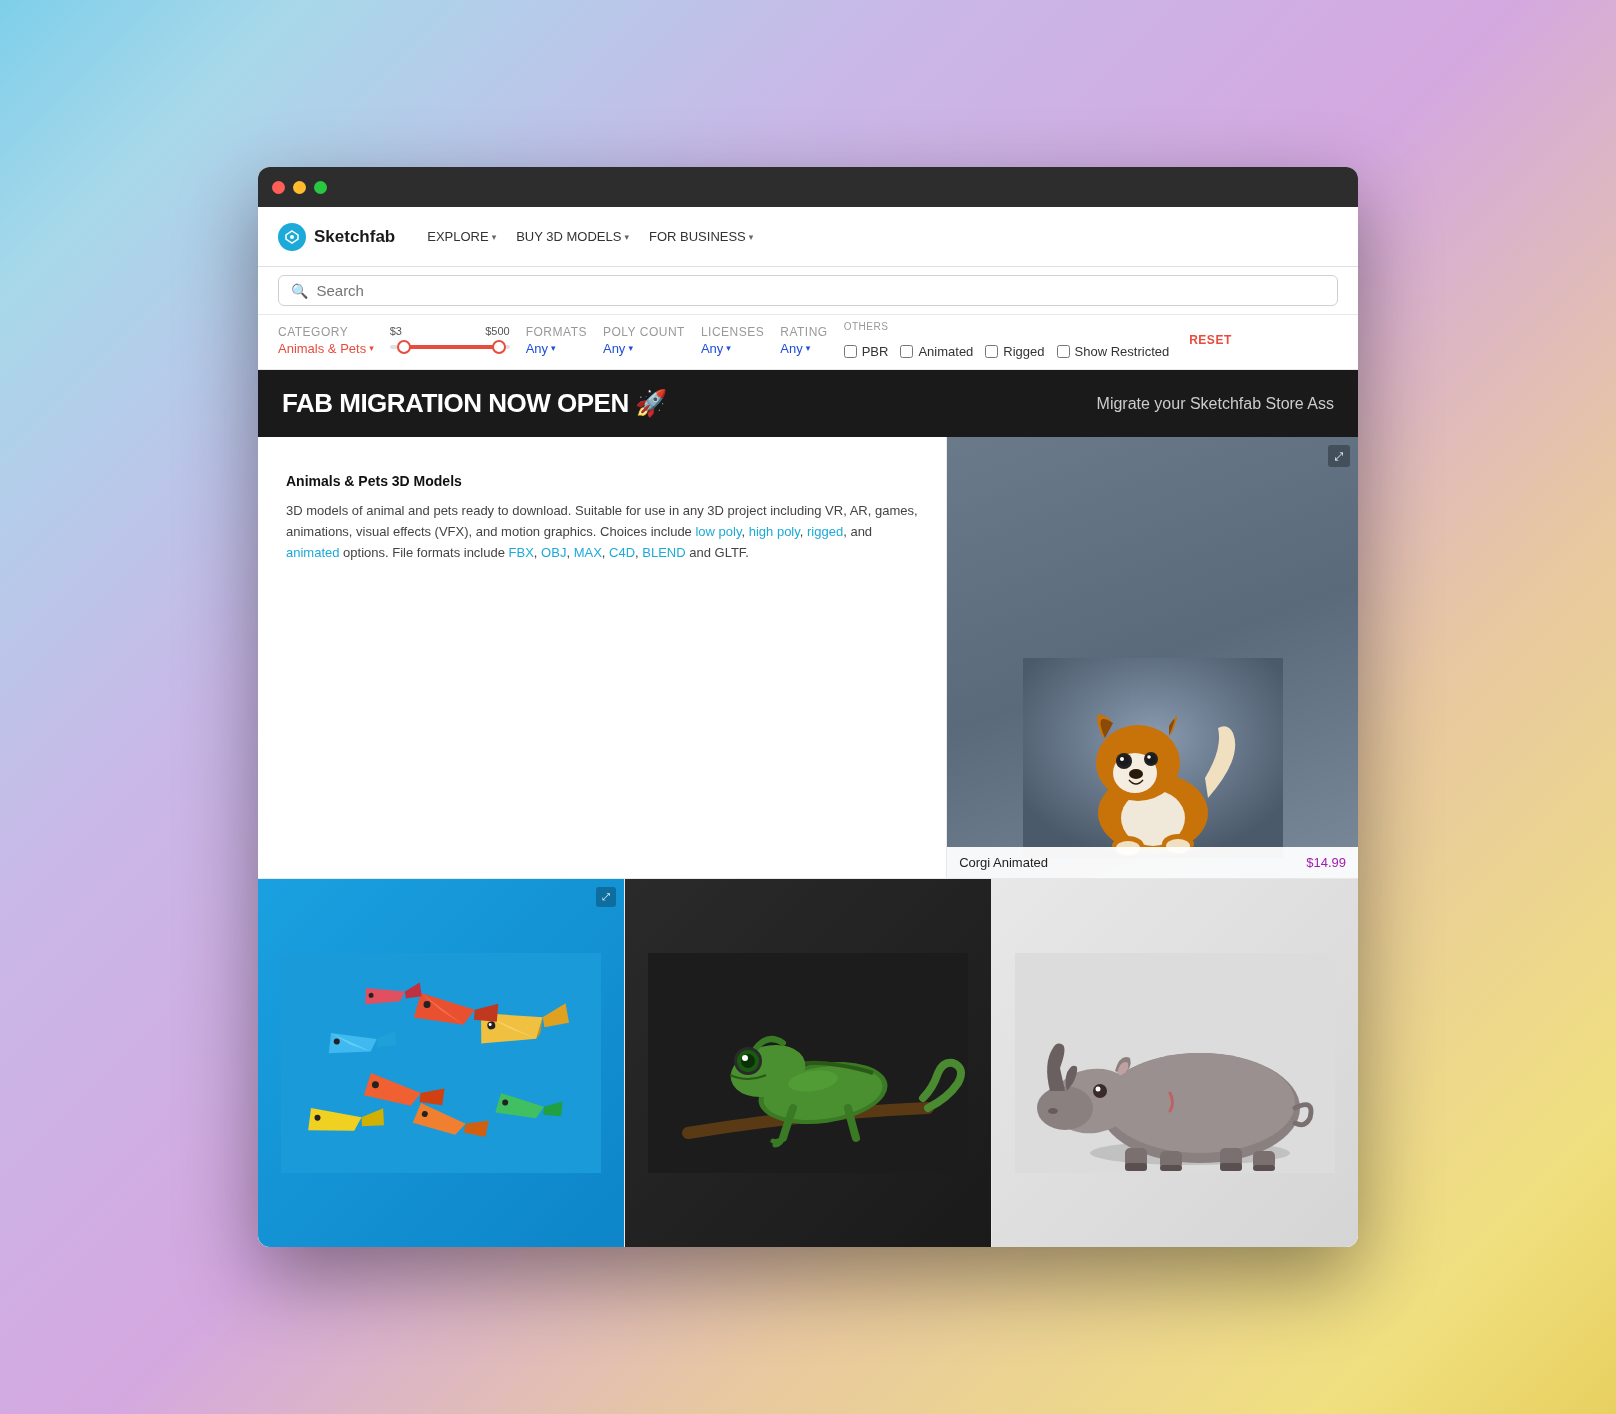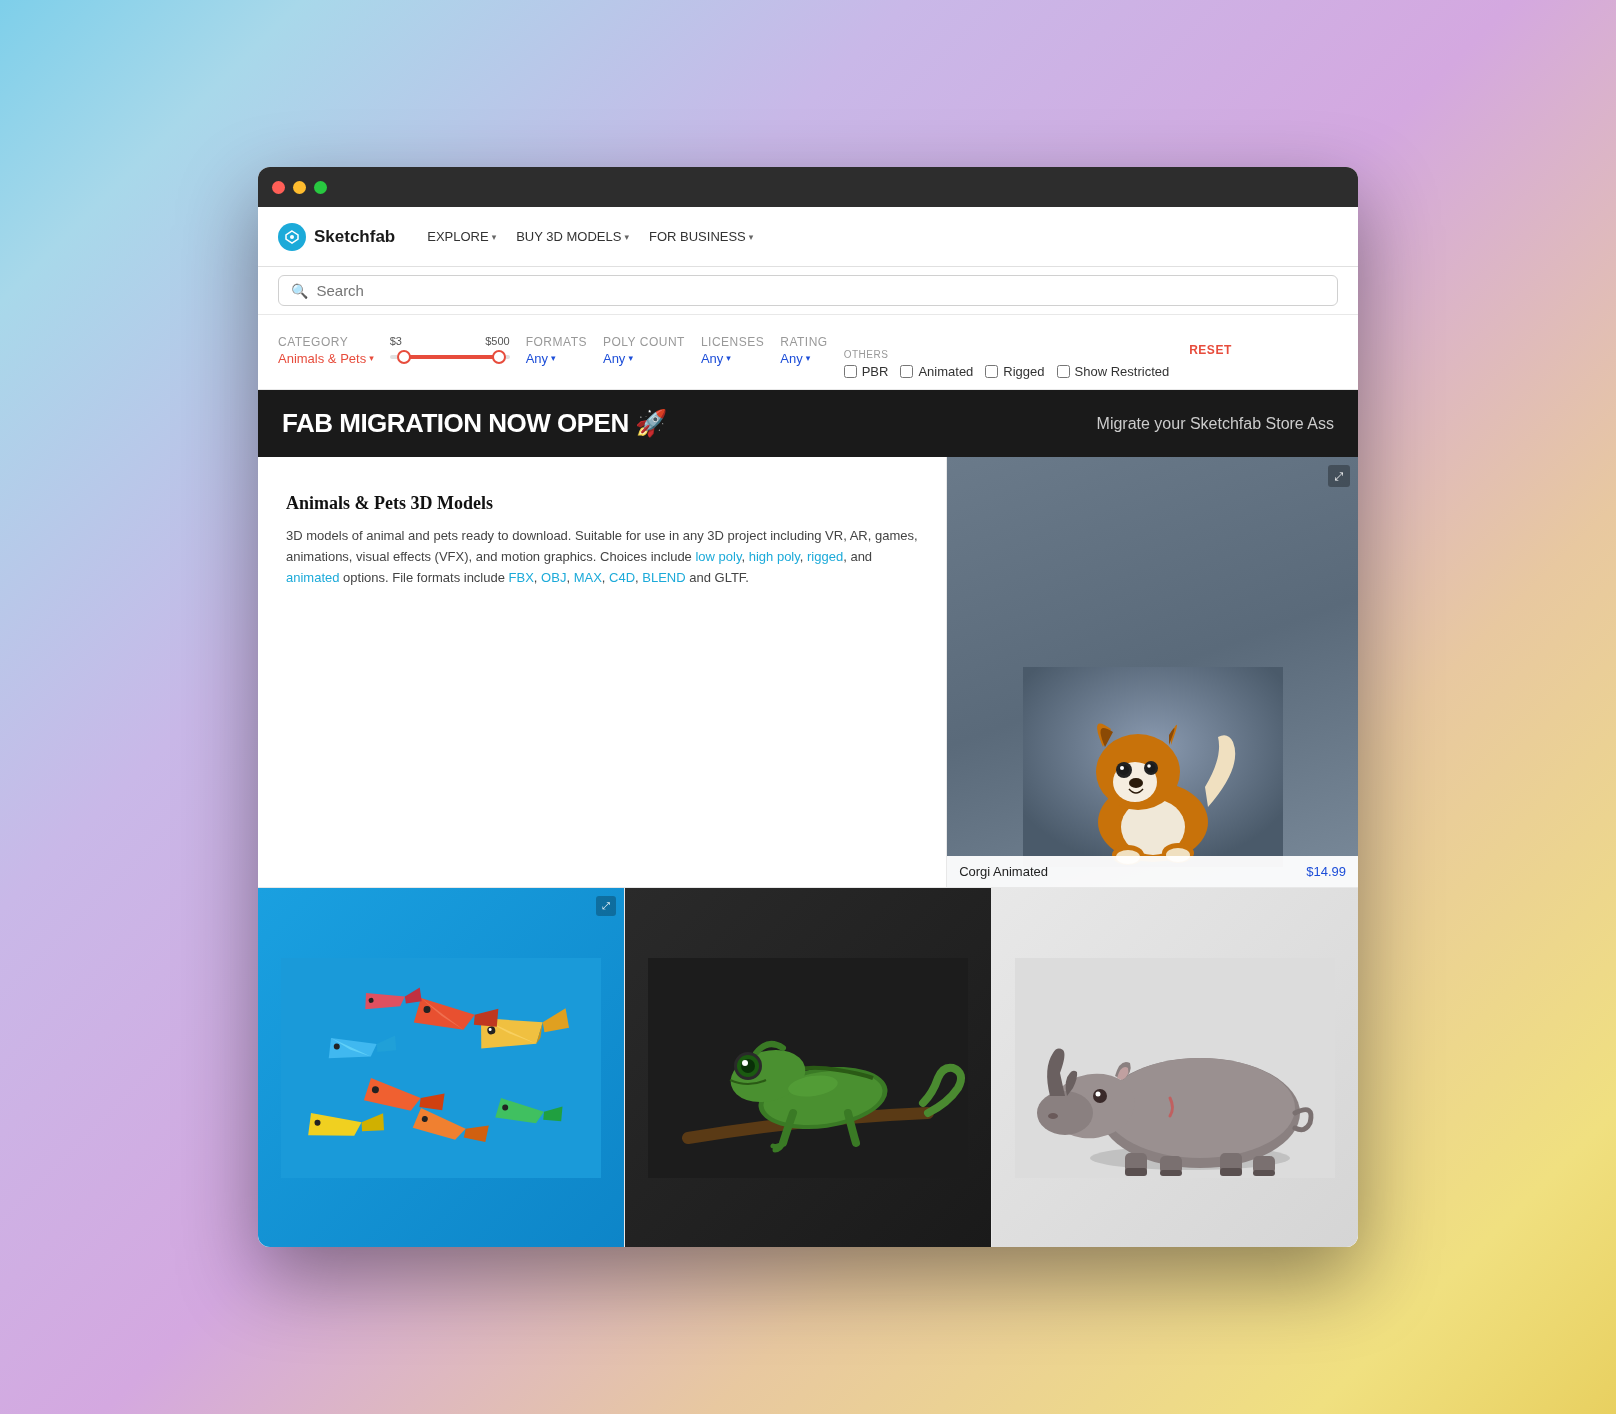--- a/index.html
+++ b/index.html
@@ -196,22 +196,21 @@
       font-size: 10px;
       color: #999;
       text-transform: uppercase;
       letter-spacing: 0.5px;
       display: block;
       margin-bottom: 2px;
     }
     .others-wrap {
       display: flex;
       flex-direction: column;
-      gap: 2px;
-      margin-top: 28px;
+      gap: 10px;
     }
     .reset-btn {
       font-size: 12px;
       color: #e74c3c;
       cursor: pointer;
       font-weight: 600;
       letter-spacing: 0.5px;
       text-transform: uppercase;
       background: none;
       border: none;
@@ -246,25 +245,24 @@
       display: flex;
       gap: 0;
       border-bottom: 1px solid #e8e8e8;
     }
     .info-card {
       flex: 2;
       padding: 36px 28px;
       border-right: 1px solid #e8e8e8;
     }
     .info-card h2 {
-      font-size: 18px;
+      font-size: 14px;
       font-weight: 700;
       color: #111;
       margin-bottom: 12px;
-      font-family: Liberation Serif, serif;
     }
     .info-card p {
       font-size: 13px;
       color: #444;
       line-height: 1.6;
     }
     .info-card a {
       color: #1caad9;
       text-decoration: none;
     }
@@ -285,21 +283,21 @@
       justify-content: space-between;
       align-items: center;
     }
     .product-name {
       font-size: 13px;
       color: #222;
       font-weight: 500;
     }
     .product-price {
       font-size: 13px;
-      color: #1d4ed8;
+      color: #a21caf;
       font-weight: 500;
     }
     .expand-icon {
       position: absolute;
       top: 8px;
       right: 8px;
       width: 22px;
       height: 22px;
       background: rgba(0,0,0,0.3);
       border-radius: 3px;

